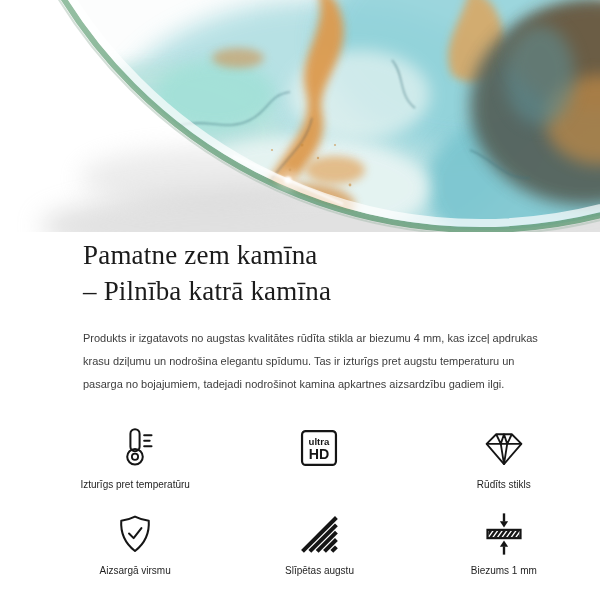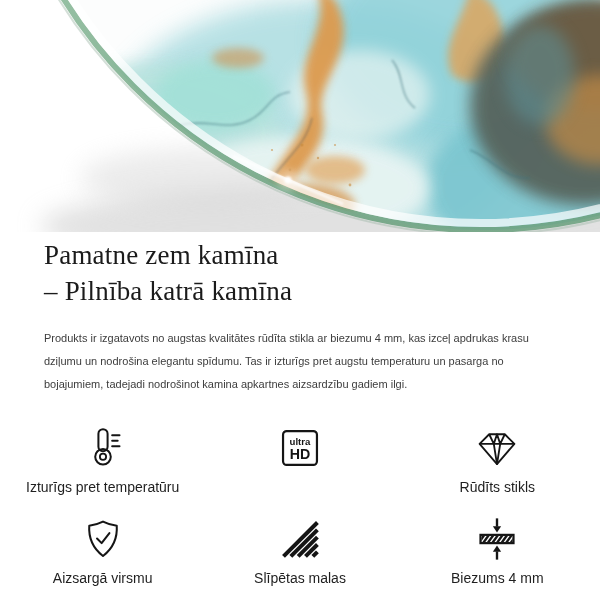--- a/index.html
+++ b/index.html
@@ -1,38 +1,38 @@
 <!DOCTYPE html>
 <html><head>
 <meta charset="utf-8">
 <style>
   html,body{margin:0;padding:0;}
   body{
     width:600px;height:600px;overflow:hidden;background:#ffffff;
     font-family:"Liberation Sans","DejaVu Sans",sans-serif;color:#1a1a1a;
   }
   .hero{width:600px;height:232px;display:block;}
-  .content{padding:0 44px;}
+  .content{padding:0 44px;margin-left:39px;}
   .page-title{
     font-family:"Liberation Serif","DejaVu Serif",serif;
     font-weight:400;font-size:27px;line-height:1.32;color:#1b1b1b;
     margin:6px 0 0 0;letter-spacing:.2px;
   }
   .page-title span{display:block;}
   .description{
     margin:18px 0 0 0;max-width:548px;
     font-size:11px;line-height:23px;color:#3d3d3d;
   }
   .features{
     display:grid;grid-template-columns:repeat(3,1fr);
     margin:30px -40px 0 -40px;row-gap:22px;
   }
   .feature{display:flex;flex-direction:column;align-items:center;}
   .feature .icon{height:44px;display:flex;align-items:center;justify-content:center;}
-  .feature .label{margin-top:9px;font-size:14px;color:#1f1f1f;}
+  .feature .label{margin-top:9px;font-size:10px;color:#1f1f1f;}
   svg{display:block;}
 </style>
 </head>
 <body>
 
 <svg class="hero" viewBox="0 0 600 232" preserveAspectRatio="none" aria-hidden="true">
   <defs>
     <clipPath id="glassClip">
         <circle cx="481" cy="-262" r="492"></circle>
       </clipPath>
@@ -173,21 +173,21 @@
     <div class="feature">
       <div class="icon">
         <svg width="44" height="44" viewBox="0 0 48 48" stroke="#151515" stroke-width="4.4" stroke-linecap="butt">
           <line x1="6" y1="43" x2="43" y2="6"></line>
           <line x1="14" y1="43" x2="43" y2="14"></line>
           <line x1="22" y1="43" x2="43" y2="22"></line>
           <line x1="30" y1="43" x2="43" y2="30"></line>
           <line x1="38" y1="43" x2="43" y2="38"></line>
         </svg>
       </div>
-      <div class="label">Slīpētas malas</div>
+      <div class="label">Slīpētas augstu</div>
     </div>
 
     <div class="feature">
       <div class="icon">
         <svg width="44" height="44" viewBox="0 0 48 48">
           <defs>
               <clipPath id="barClip">
                 <rect x="7" y="20.5" width="34" height="7"></rect>
               </clipPath>
             </defs>
@@ -201,17 +201,17 @@
             <line x1="32" y1="31" x2="42" y2="17"></line>
               <line x1="37" y1="31" x2="47" y2="17"></line>
           </g>
           <rect x="6" y="19.5" width="36" height="9" fill="none" stroke="#151515" stroke-width="2.4"></rect>
           <line x1="24" y1="1.5" x2="24" y2="10.5" stroke="#151515" stroke-width="2.6"></line>
           <polygon points="19.5,10 28.5,10 24,17" fill="#151515"></polygon>
           <line x1="24" y1="46.5" x2="24" y2="37.5" stroke="#151515" stroke-width="2.6"></line>
           <polygon points="19.5,38 28.5,38 24,31" fill="#151515"></polygon>
         </svg>
       </div>
-      <div class="label">Biezums 4 mm</div>
+      <div class="label">Biezums 1 mm</div>
     </div>
 
   </div>
 </div>
 
 </body></html>

